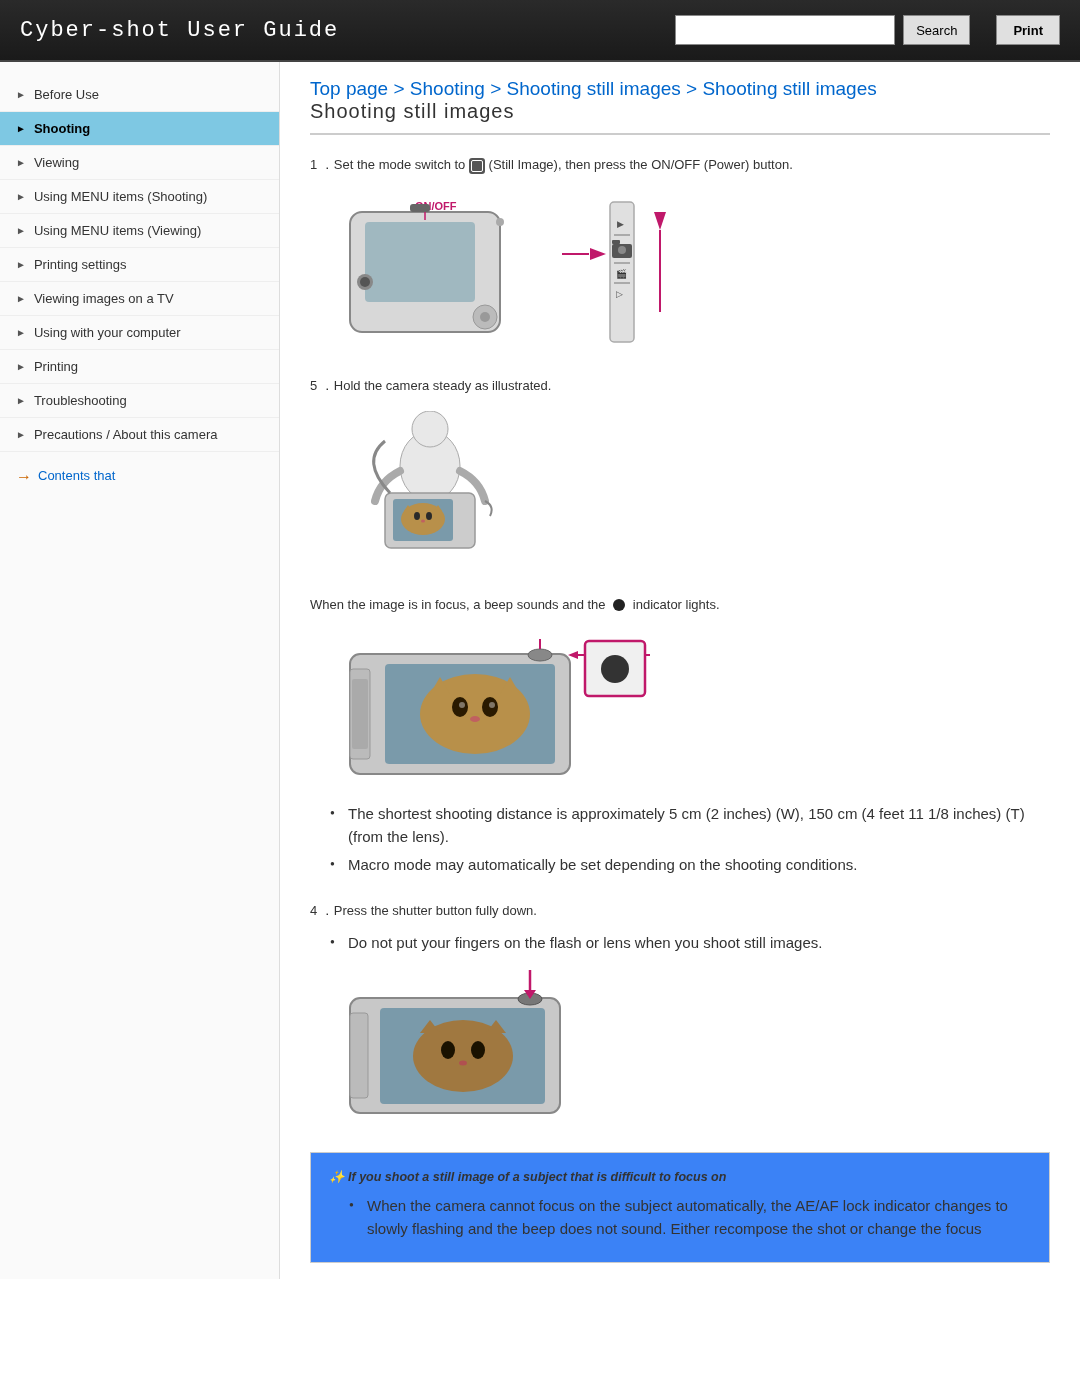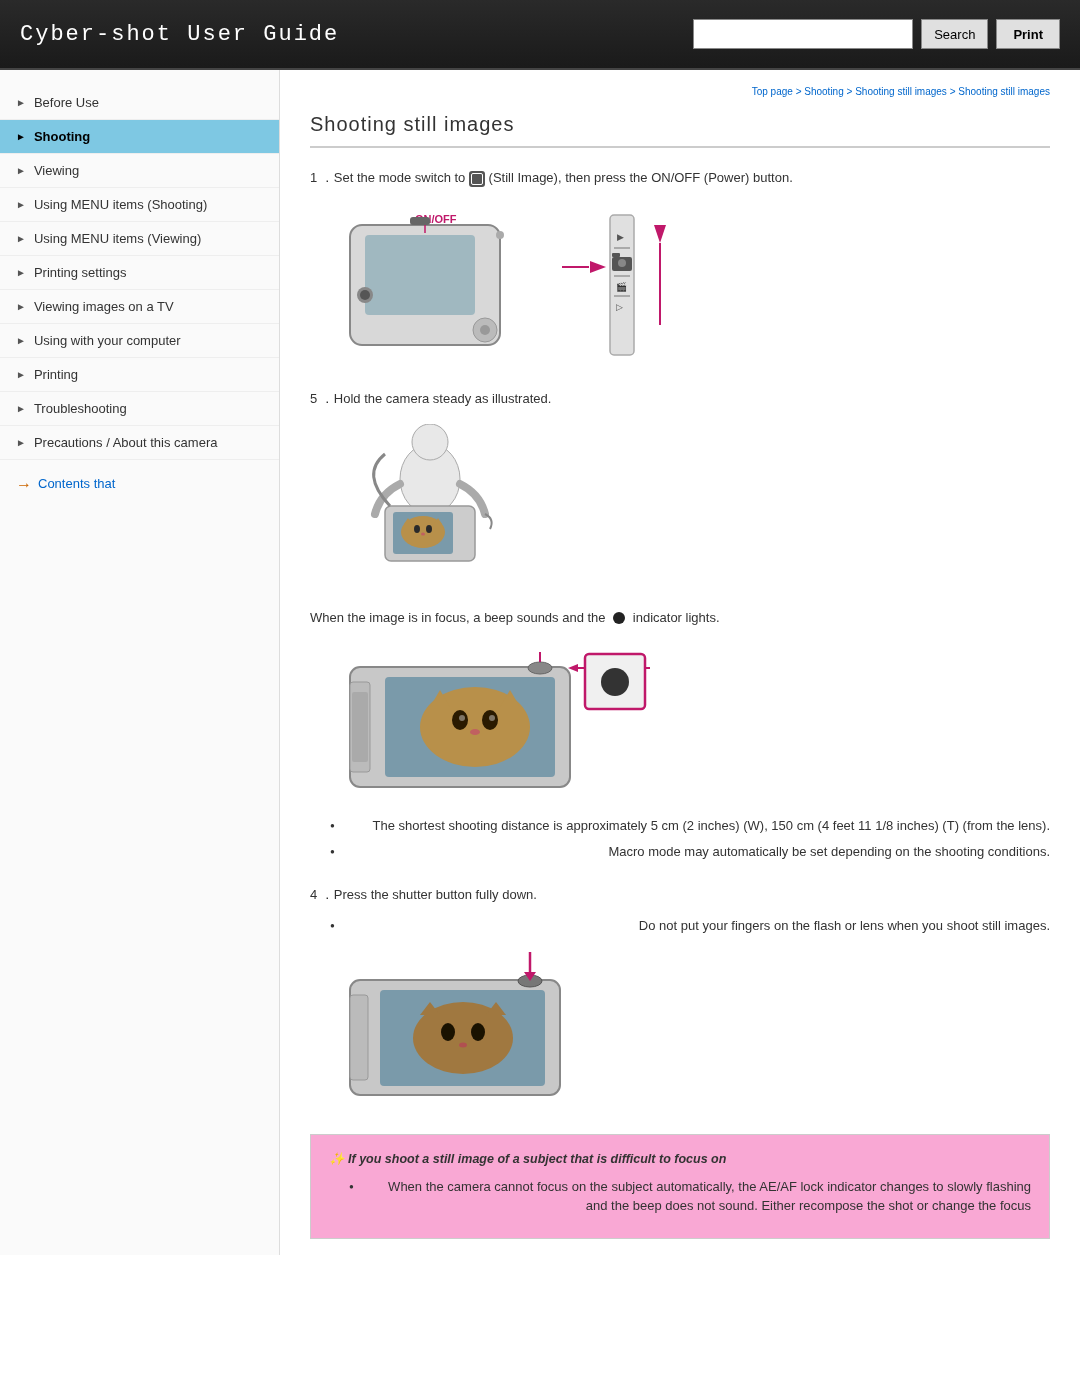--- a/index.html
+++ b/index.html
@@ -8,21 +8,21 @@
       font-size: 13px;
       background: #fff;
       width: 1080px;
       min-height: 1397px;
       color: #333;
     }
 
     
     .header {
       background: linear-gradient(to bottom, #2a2a2a, #1a1a1a);
-      height: 70px;
+      height: 62px;
       display: flex;
       align-items: center;
       justify-content: space-between;
       padding: 0 20px;
       border-bottom: 2px solid #444;
       gap: 12px;
     }
     .header-title {
       color: #fff;
       font-size: 22px;
@@ -50,20 +50,21 @@
       font-size: 13px;
     }
     .print-button {
       background: #e0e0e0;
       border: 1px solid #888;
       padding: 4px 16px;
       height: 30px;
       cursor: pointer;
       font-size: 13px;
       font-weight: bold;
+      margin-left: 18px;
     }
 
     
     .main-layout {
       display: flex;
       width: 100%;
     }
 
     
     .sidebar {
@@ -112,23 +113,22 @@
 
     
     .content {
       flex: 1;
       padding: 16px 30px;
     }
 
     
     .breadcrumb {
       color: #0066cc;
-      font-size: 10px;
-      margin-bottom: 16px;
-      text-align: right;
+      font-size: 19px;
+      text-align: left;
     }
     .breadcrumb a {
       color: #0066cc;
       text-decoration: none;
     }
     .breadcrumb span { color: #0066cc; }
 
     
     .page-title {
       font-size: 20px;
@@ -166,36 +166,35 @@
     }
 
     .bullet-list {
       list-style: none;
       margin: 8px 0 8px 20px;
     }
     .bullet-list li {
       position: relative;
       padding-left: 18px;
       margin-bottom: 6px;
-      font-size: 13px;
+      font-size: 15px;
       line-height: 1.5;
-      text-align: right;
     }
     .bullet-list li::before {
       content: '●';
       position: absolute;
       left: 0;
       color: #333;
       font-size: 8px;
       top: 4px;
     }
 
     
     .tip-box {
-      background: #f9a8d4;
+      background: #3b82f6;
       border: 1px solid #ccc;
       padding: 14px 18px;
       margin-top: 20px;
       font-size: 12.5px;
       line-height: 1.6;
     }
     .tip-title {
       font-weight: bold;
       font-size: 12.5px;
       margin-bottom: 8px;

